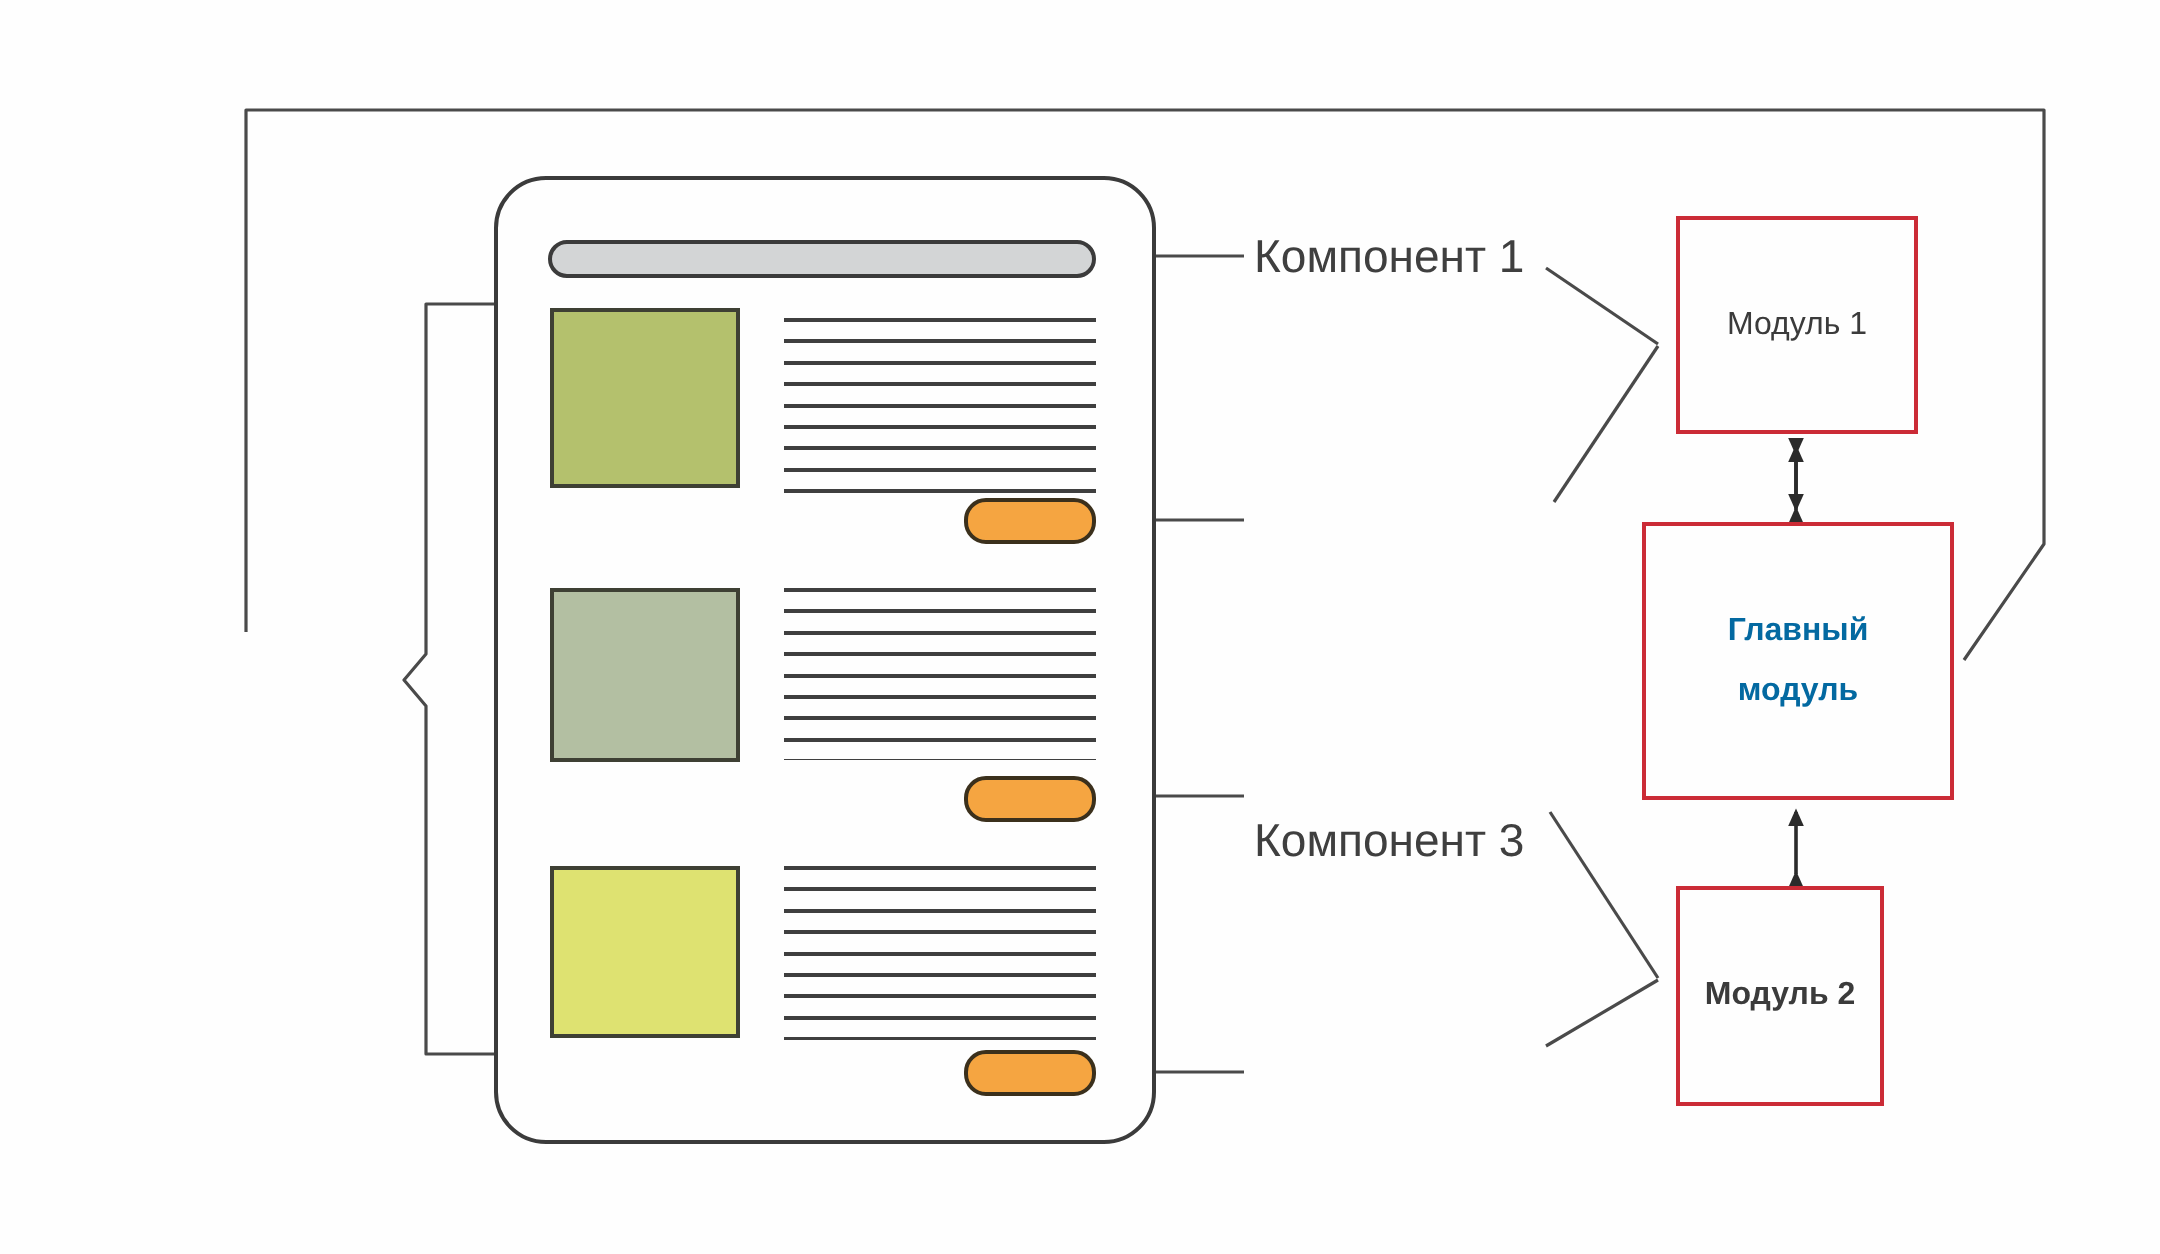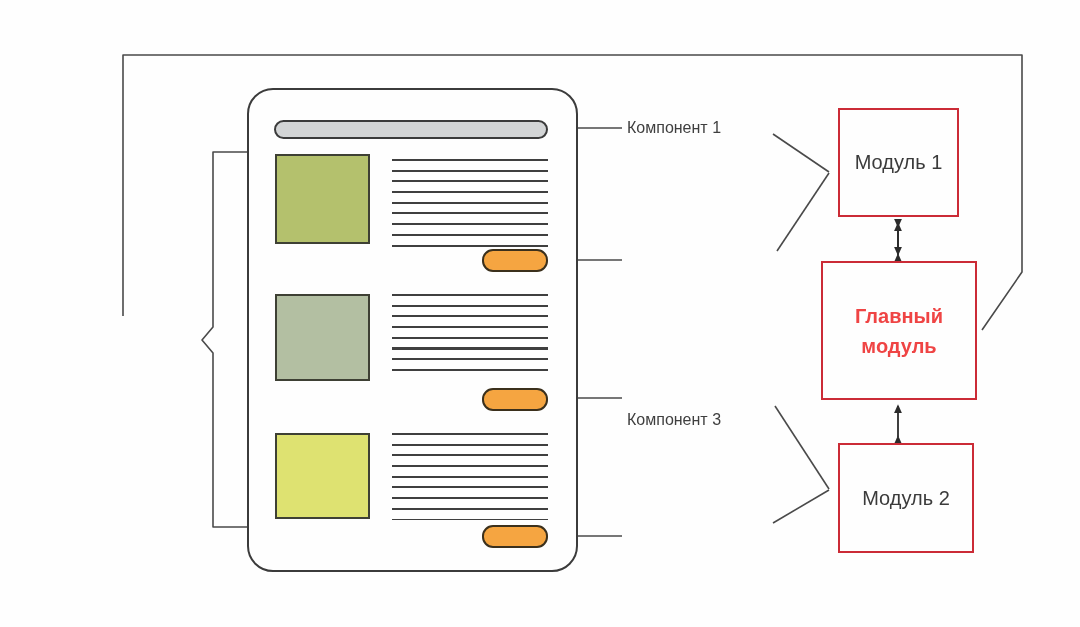--- a/index.html
+++ b/index.html
@@ -33,37 +33,37 @@
   .tl3{top:343px;height:87px;}
   .pill-btn{
     position:absolute;left:233px;width:66px;height:23px;
     border:2px solid #3b301c;border-radius:11px;box-sizing:border-box;
   }
   .pb1{top:159px;}
   .pb2{top:298px;}
   .pb3{top:435px;}
   
   .comp-label{
-    position:absolute;font-size:16px;line-height:28px;white-space:nowrap;color:#3f3f3f;
+    position:absolute;font-size:23px;line-height:28px;white-space:nowrap;color:#3f3f3f;
   }
   .cl1{left:627px;top:114px;}
   .cl2{left:627px;top:248px;}
   .cl3{left:627px;top:406px;}
   .cl4{left:627px;top:523px;}
   .cl5{left:56px;top:326px;}
   
   .module{
     position:absolute;border:2.5px solid #cb2b36;background:#fefefe;box-sizing:border-box;
     display:flex;align-items:center;justify-content:center;text-align:center;
-    font-size:20px;color:#3b3b3b;
+    font-size:16px;color:#3b3b3b;
   }
   .m1{left:838px;top:108px;width:121px;height:109px;}
-  .main{left:821px;top:261px;width:156px;height:139px;font-weight:bold;color:#ef4444;}
+  .main{left:821px;top:261px;width:156px;height:139px;font-weight:bold;color:#0369a1;}
   .main .mtxt{width:110px;line-height:30px;}
-  .m2{left:838px;top:443px;width:136px;height:110px;}
+  .m2{left:838px;top:443px;width:104px;height:110px;font-weight:bold;}
 </style>
 </head>
 <body>
 
 <div class="canvas">
 
   <svg class="wires" viewBox="0 0 1080 627">
     <defs>
       <marker id="ah" markerWidth="9" markerHeight="8" refX="7.2" refY="4" orient="auto" markerUnits="userSpaceOnUse">
         <path d="M0,0 L9,4 L0,8 z" fill="#2b2b2b"></path>

